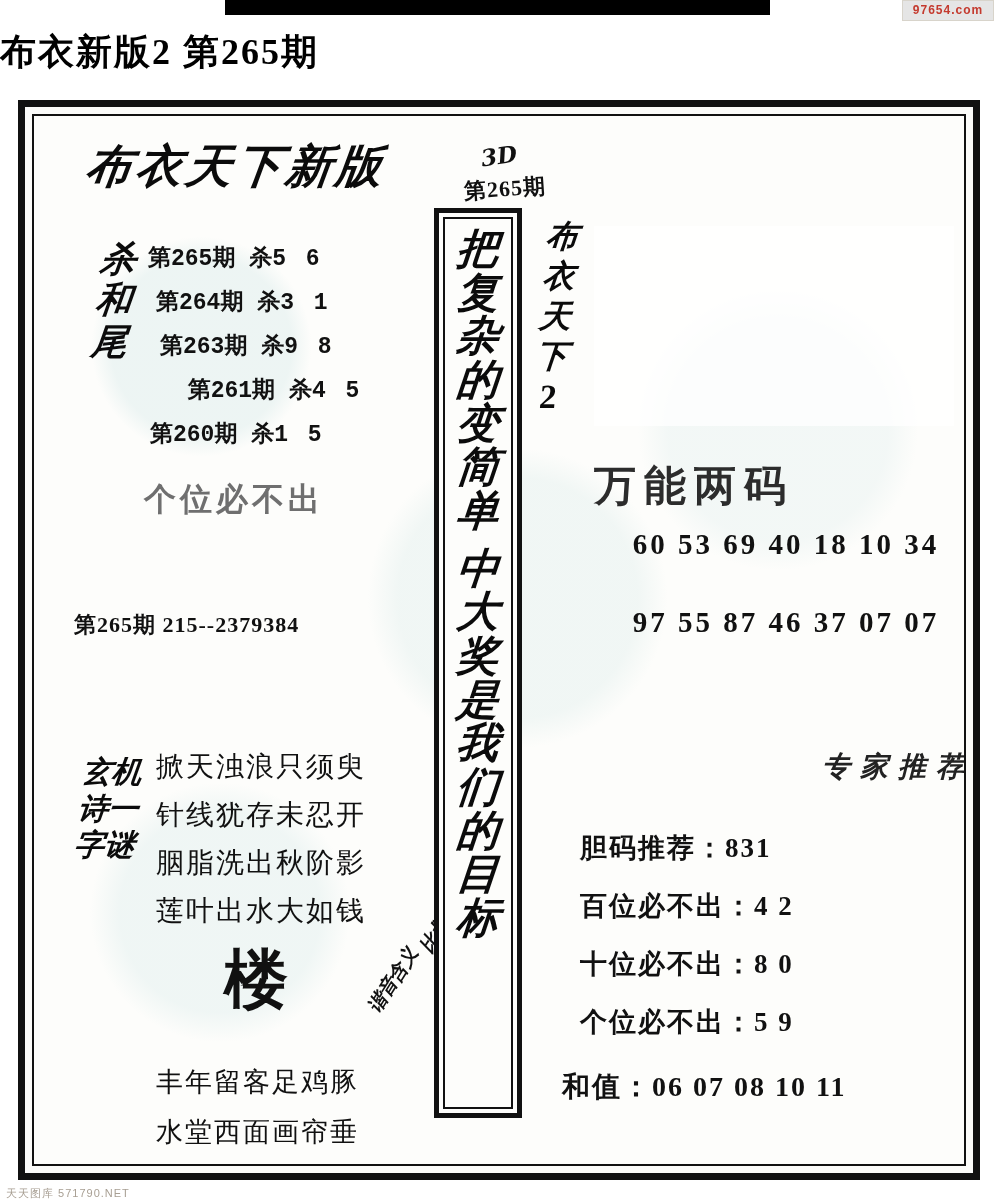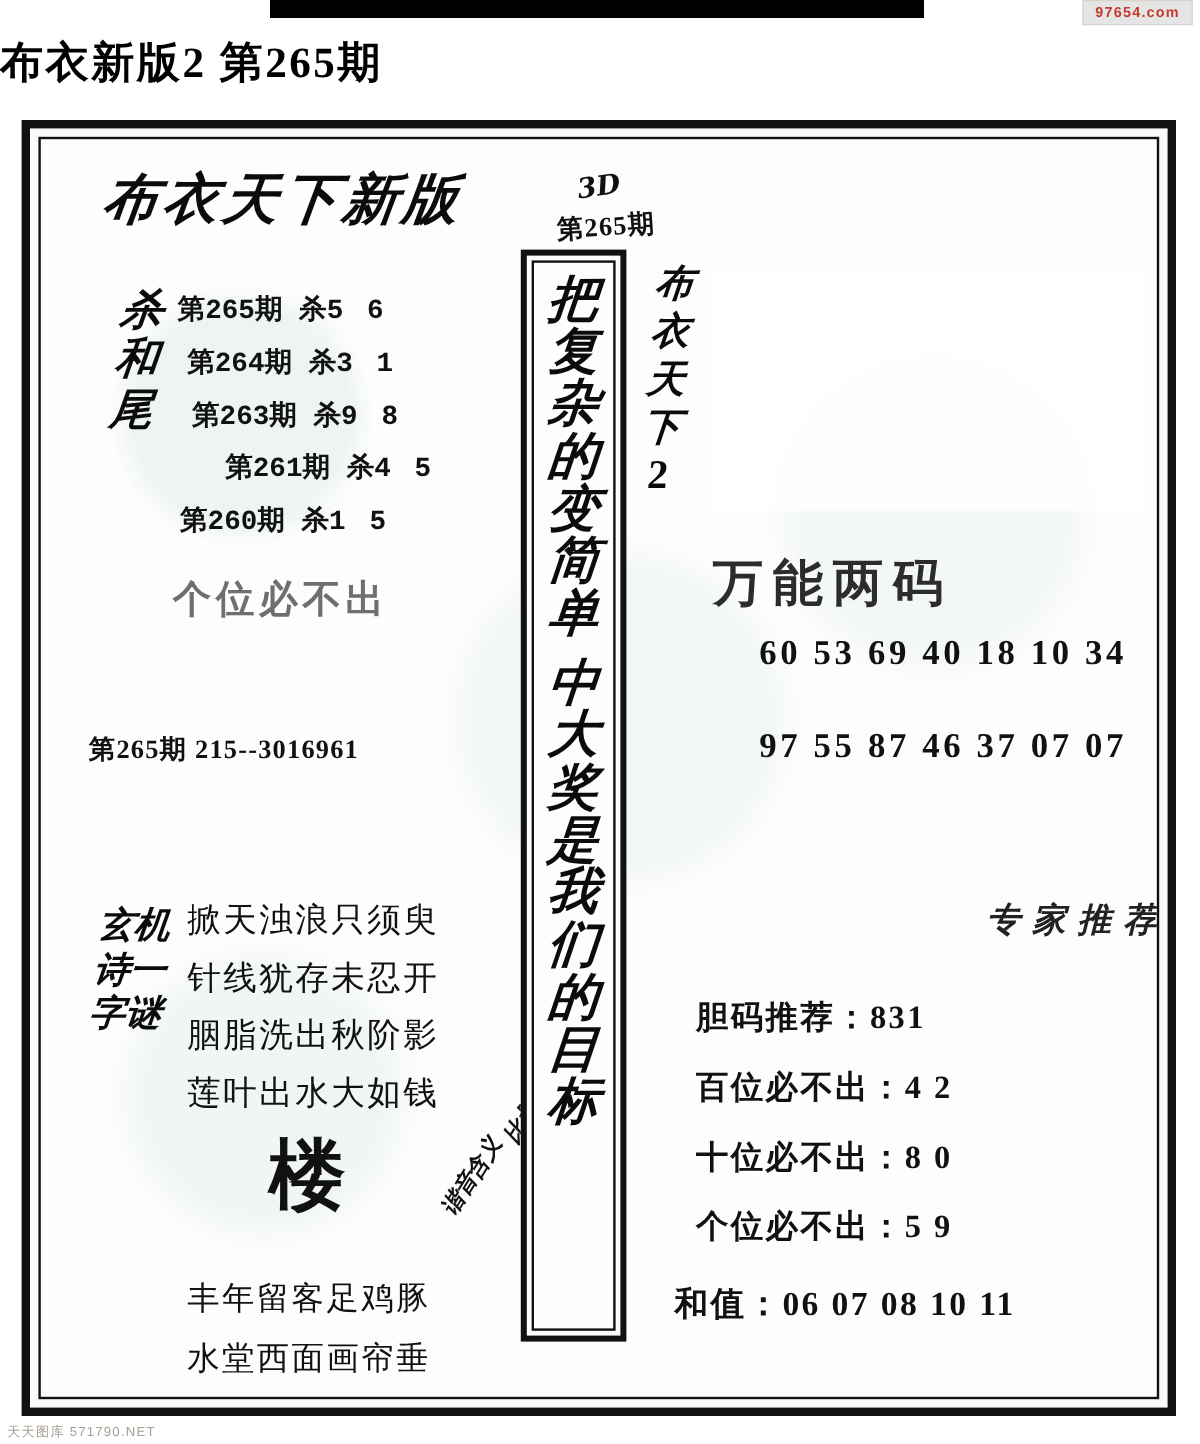--- a/index.html
+++ b/index.html
@@ -370,21 +370,21 @@
     <div class="kill-label">杀和尾</div>
     <div class="kill-list">
       <div class="row kr0"><span>第265期 杀</span><span class="nums">5 6</span></div>
       <div class="row kr1"><span>第264期 杀</span><span class="nums">3 1</span></div>
       <div class="row kr2"><span>第263期 杀</span><span class="nums">9 8</span></div>
       <div class="row kr4"><span>第261期 杀</span><span class="nums">4 5</span></div>
       <div class="row kr5"><span>第260期 杀</span><span class="nums">1 5</span></div>
     </div>
 
     <div class="daily-formula">个位必不出</div>
-    <div class="decompose">第265期 215--3016961</div>
+    <div class="decompose">第265期 215--2379384</div>
 
     <div class="riddle-label">玄机诗一字谜</div>
     <div class="poem">
       <div class="line">掀天浊浪只须臾</div>
       <div class="line">针线犹存未忍开</div>
       <div class="line">胭脂洗出秋阶影</div>
       <div class="line">莲叶出水大如钱</div>
     </div>
 
     <div class="big-char">楼</div>

